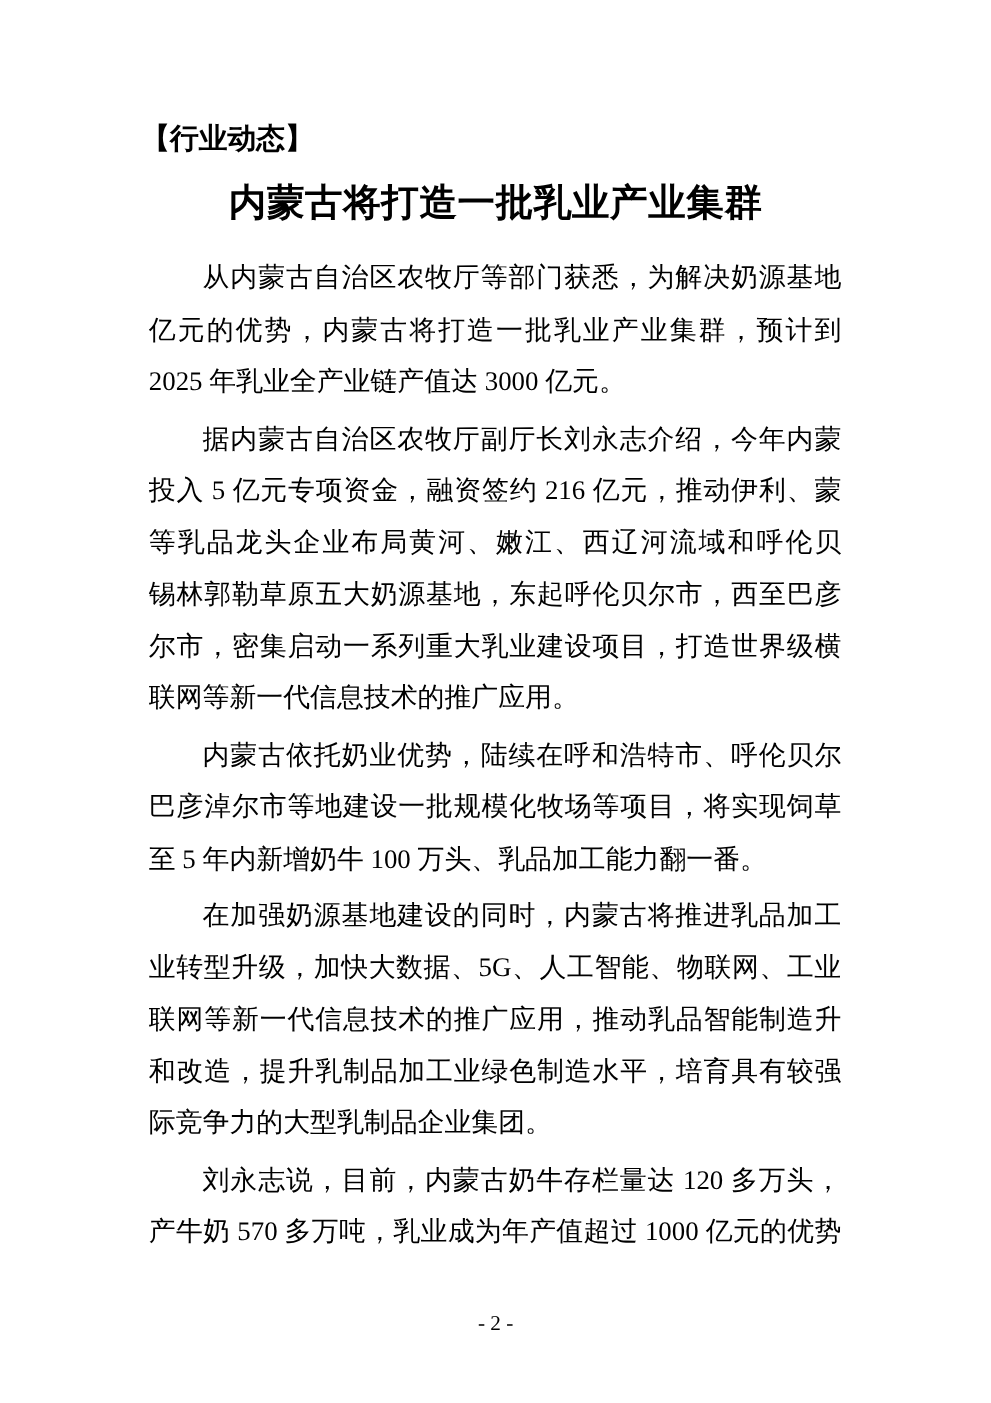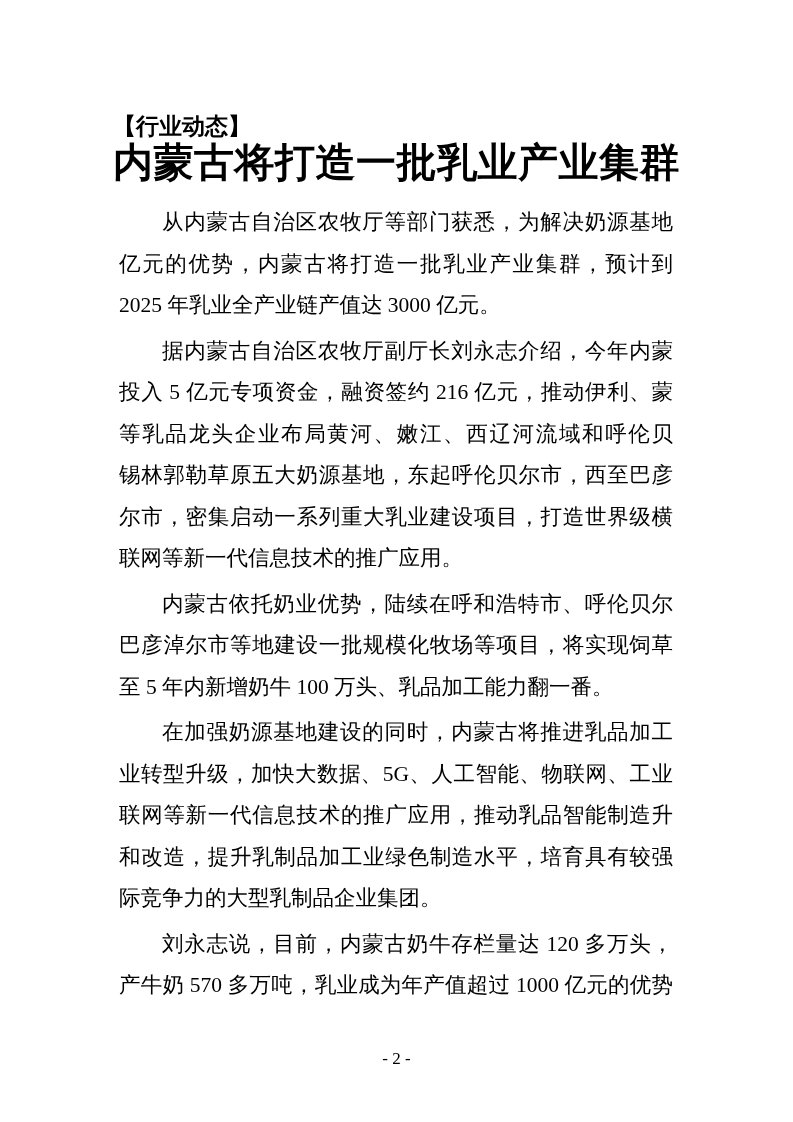--- a/index.html
+++ b/index.html
@@ -12,37 +12,36 @@
     width: 793px;
     height: 1122px;
     background: #ffffff;
     color: #000000;
     overflow: hidden;
   }
   .section-tag {
     position: absolute;
     left: 113px;
     top: 96px;
-    font-family: Liberation Sans, sans-serif;
+    font-family: Liberation Mono, monospace;
     font-weight: bold;
     font-size: 23px;
     line-height: 32px;
     color: #000000;
     white-space: nowrap;
-    margin-top: 14px;
   }
   .article-title {
     position: absolute;
     left: 58px;
     top: 143px;
     width: 677px;
     text-align: center;
     font-family: "Liberation Serif", serif;
     font-weight: bold;
-    font-size: 40px;
+    font-size: 30px;
     line-height: 40px;
     letter-spacing: 0.5px;
     color: #000000;
     white-space: nowrap;
   }
   .article-body {
     position: absolute;
     left: 115px;
     top: 198px;
     width: 562px;

